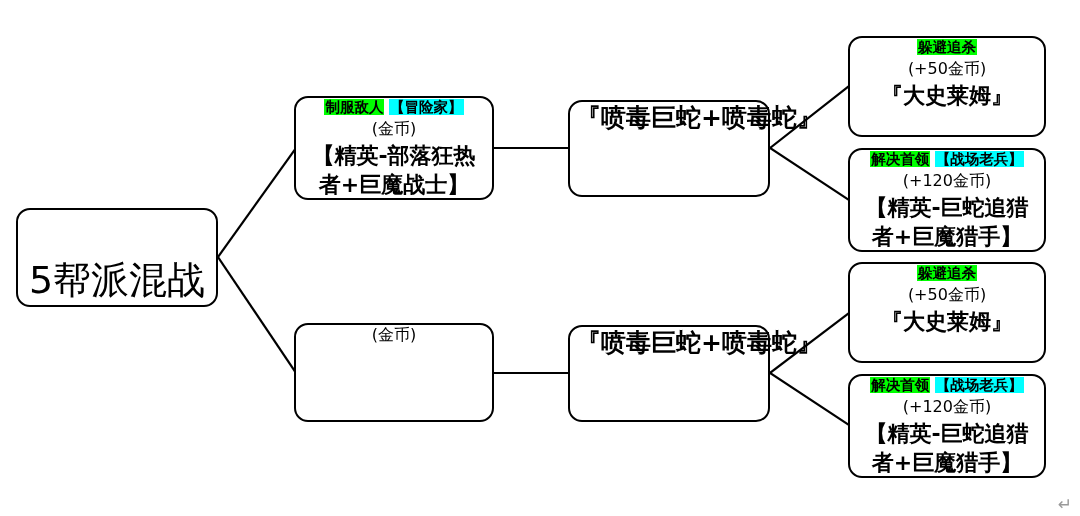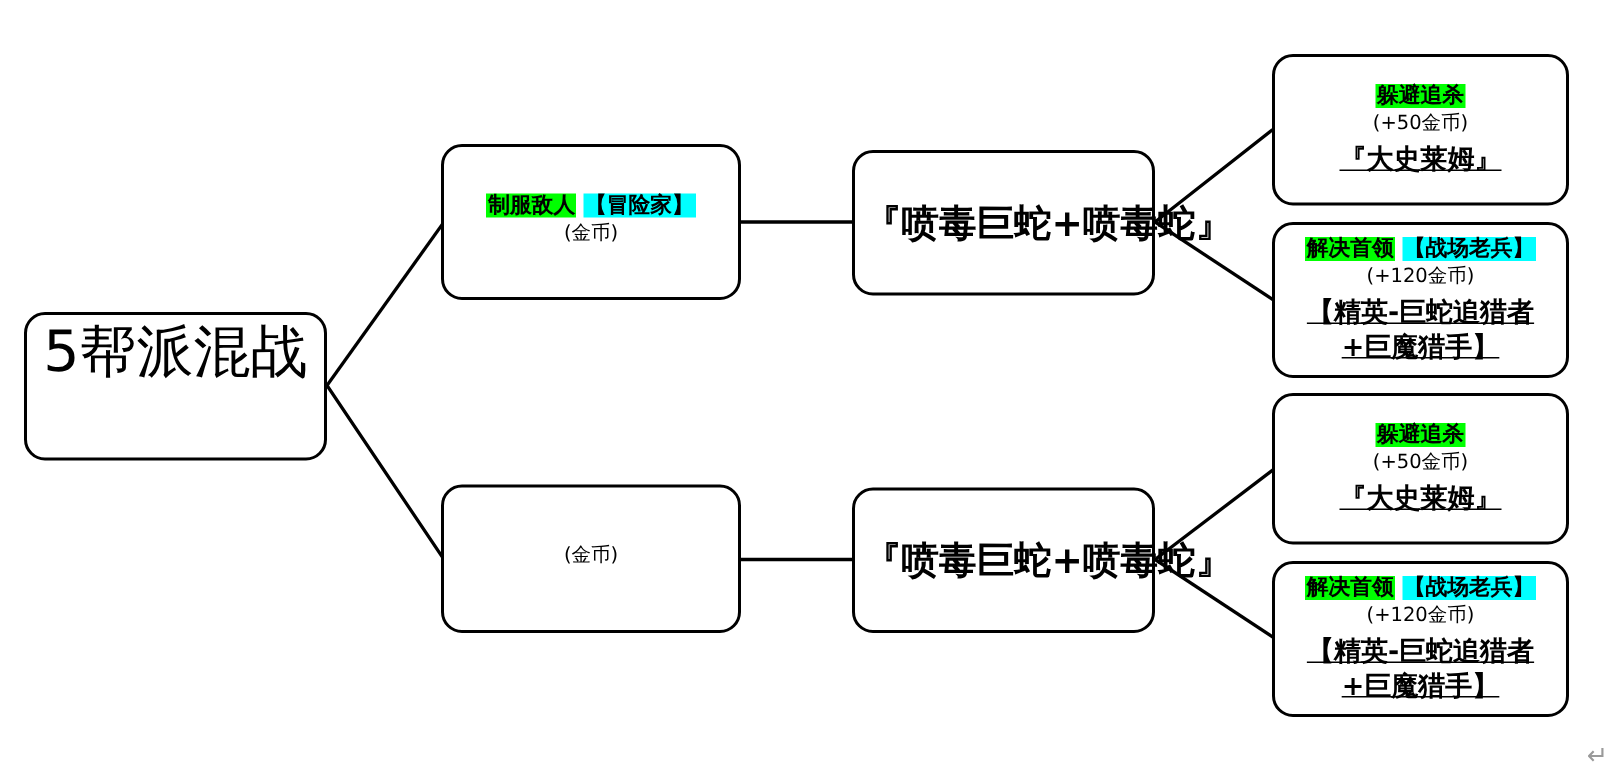--- a/index.html
+++ b/index.html
@@ -27,33 +27,32 @@
   }
   .node {
     position: absolute;
     box-sizing: border-box;
     border: 2.2px solid #000000;
     border-radius: 14px;
     background: #ffffff;
     display: flex;
     flex-direction: column;
     align-items: center;
-    justify-content: center;
     text-align: center;
     line-height: 1.28;
     color: #000000;
   }
   .node .line {
     display: block;
     width: 100%;
     padding: 0 6px;
     box-sizing: border-box;
   }
   .node-root {
-    justify-content: flex-start;
+    justify-content: flex-end;
   }
   .root-text {
     font-size: 38px;
     letter-spacing: 0px;
     white-space: nowrap;
   }
   .hdr {
     font-size: 14.5px;
     margin-bottom: 2px;
     white-space: nowrap;
@@ -65,29 +64,28 @@
   }
   .hdr .hl-cyan {
     background: #00ffff;
     font-weight: 700;
     padding: 0 1px;
   }
   .hdr .sep {
     background: transparent;
   }
   .cost {
-    font-size: 13px;
+    font-size: 16px;
     margin-bottom: 3px;
     white-space: nowrap;
   }
   .body-text {
-    font-size: 18px;
+    font-size: 22px;
     font-weight: 700;
     line-height: 1.3;
-    text-decoration: underline;
   }
   .mid-text {
     font-size: 25px;
     font-weight: 700;
     white-space: nowrap;
   }
   .pilcrow {
     position: absolute;
     right: 8px;
     bottom: 2px;
@@ -118,20 +116,21 @@
     </g>
   </svg>
 
   <div class="node node-root" style="left:16px; top:208px; width:202px; height:99px;">
     <span class="line root-text">5帮派混战</span>
   </div>
 
   <div class="node" style="left:294px; top:96px; width:200px; height:104px;">
     <span class="line hdr"><span class="hl-green">制服敌人</span><span class="sep"> </span><span class="hl-cyan">【冒险家】</span></span>
     <span class="line cost">(金币)</span>
+    <span class="line body-text">【精英-部落狂热者+巨魔战士】</span>
   </div>
 
   <div class="node" style="left:568px; top:100px; width:202px; height:97px;">
     <span class="line mid-text">『喷毒巨蛇+喷毒蛇』</span>
   </div>
 
   <div class="node" style="left:848px; top:36px; width:198px; height:101px;">
     <span class="line hdr"><span class="hl-green">躲避追杀</span></span>
     <span class="line cost">(+50金币)</span>
     <span class="line body-text">『大史莱姆』</span>

